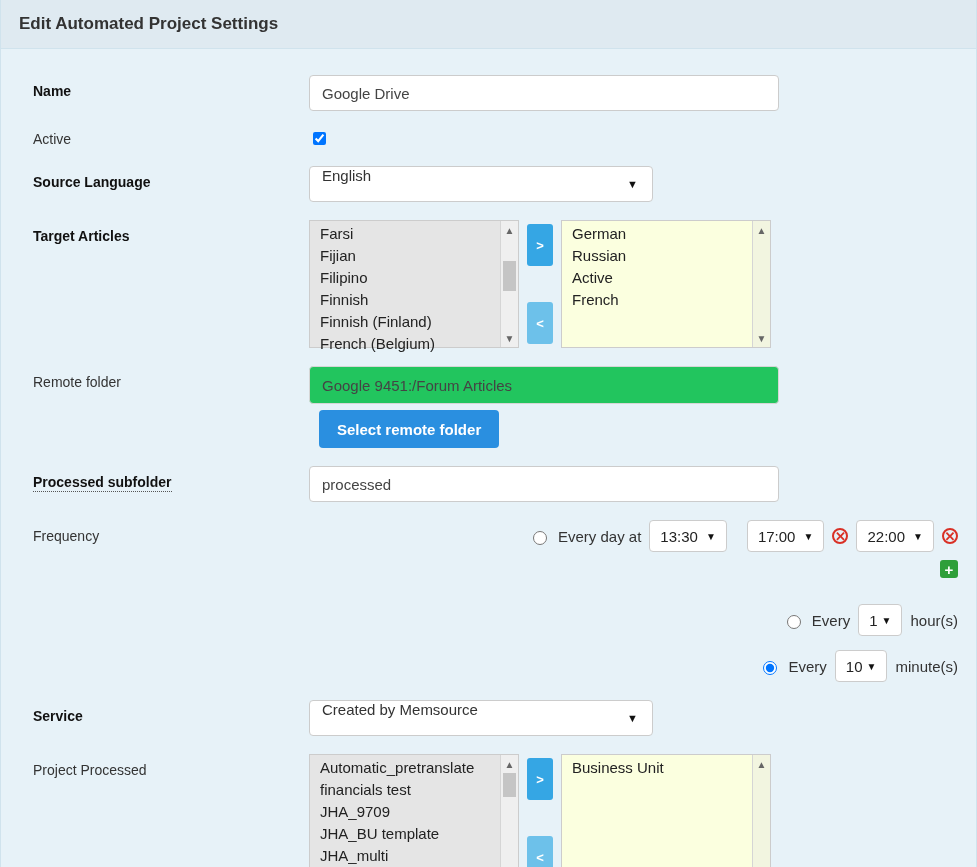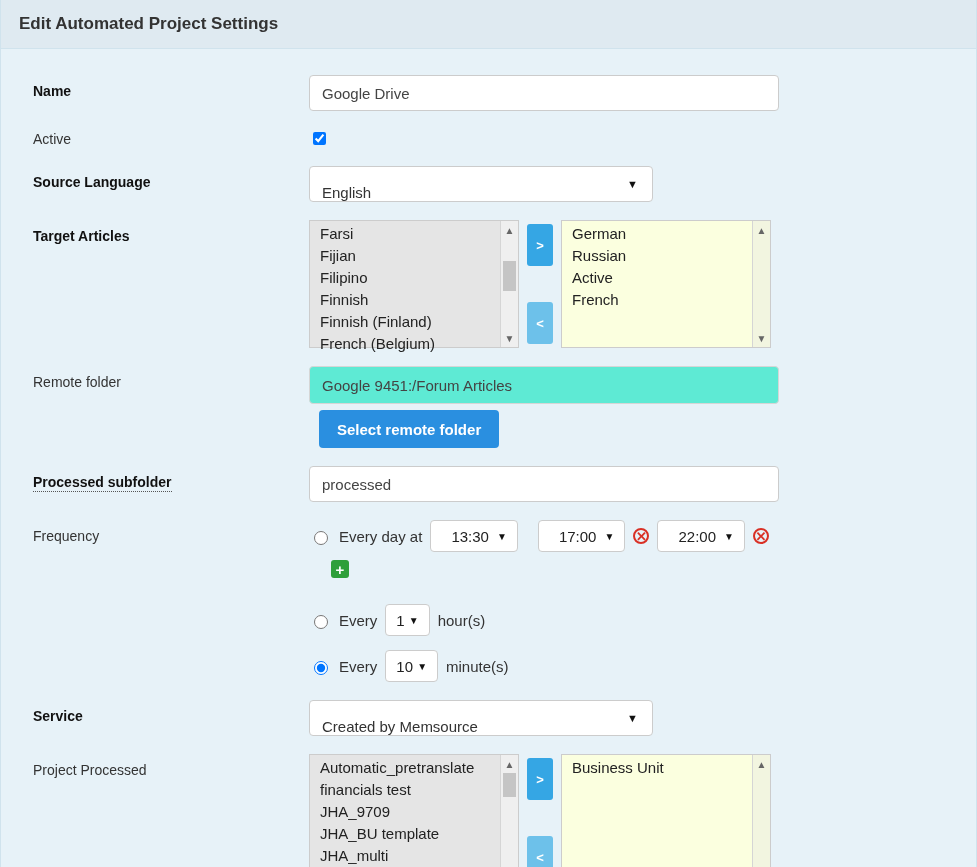--- a/index.html
+++ b/index.html
@@ -41,21 +41,21 @@
     padding-top: 8px;
     font-weight: bold;
     color: #111;
   }
   .label-col.normal { font-weight: normal; color: #333; }
   .label-col.dotted {
     display: inline-block;
   }
   .label-col.dotted span { border-bottom: 1px dotted #555; padding-bottom: 1px; }
   .ctl-col { flex: 1; display: flex; align-items: center; flex-wrap: wrap; gap: 6px; }
-  .ctl-col.stack { flex-direction: column; align-items: flex-start; gap: 10px; }
+  .ctl-col.stack { flex-direction: column; align-items: flex-end; gap: 10px; }
 
   input[type=text].text-input {
     width: 470px;
     height: 36px;
     border: 1px solid #ccc;
     border-radius: 4px;
     padding: 0 12px;
     font-size: 15px;
     color: #444;
     background: #fff;
@@ -63,38 +63,38 @@
   .select {
     height: 36px;
     border: 1px solid #ccc;
     border-radius: 4px;
     background: #fff;
     padding: 0 34px 0 12px;
     font-size: 15px;
     color: #333;
     position: relative;
     display: inline-flex;
-    align-items: flex-end;
+    align-items: flex-start;
     cursor: pointer;
   }
   .select.w340 { width: 344px; }
   .select .caret {
     position: absolute;
     right: 14px;
     top: 50%;
     transform: translateY(-50%);
     font-size: 11px;
     color: #111;
   }
   .readonly-field {
     width: 470px;
     height: 38px;
     border: 1px solid #d6d6d6;
     border-radius: 4px;
-    background: #5eead4;
+    background: #22c55e;
     color: #444;
     font-size: 15px;
     display: flex;
     align-items: center;
     padding: 0 12px;
   }
   .btn-blue {
     height: 38px;
     background: #2a8fe0;
     color: #fff;
@@ -154,21 +154,21 @@
   .dual-btns button.dim { background:#6dc1ea; }
 
   
   .freq-row { display:flex; align-items:center; gap:8px; }
   .radio { width:14px;height:14px; }
   .time-select {
     height: 32px;
     border: 1px solid #ccc;
     border-radius: 4px;
     background: #fff;
-    padding: 0 28px 0 20px;
+    padding: 0 28px 0 10px;
     font-size: 15px;
     color: #222;
     position: relative;
     display:inline-flex;align-items:center;
     cursor:pointer;
   }
   .time-select.small { padding: 0 24px 0 10px; }
   .time-select .caret { position:absolute; right:10px; top:50%; transform:translateY(-50%); font-size:10px;color:#111; }
   .remove-ic {
     width:16px;height:16px;

